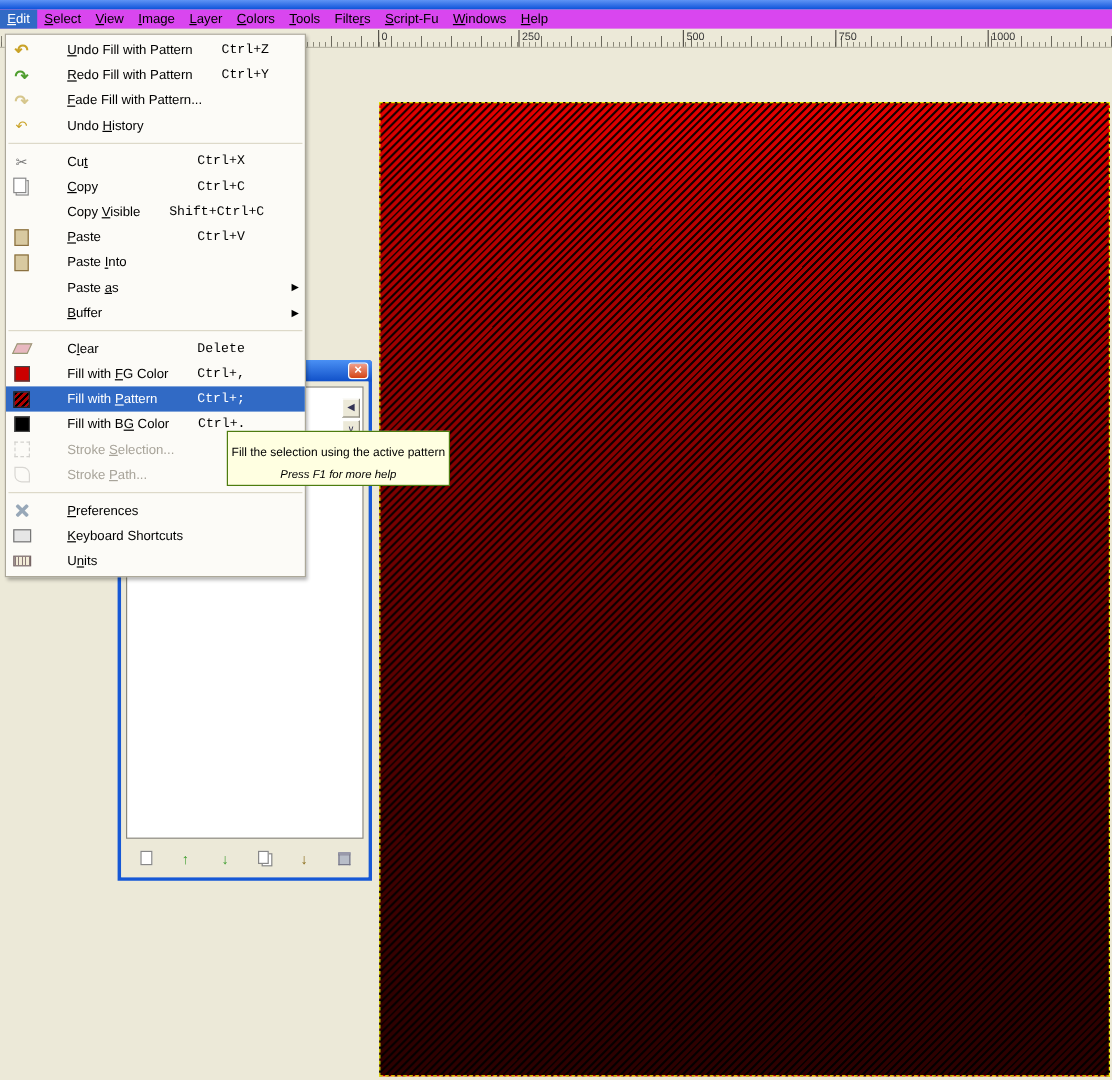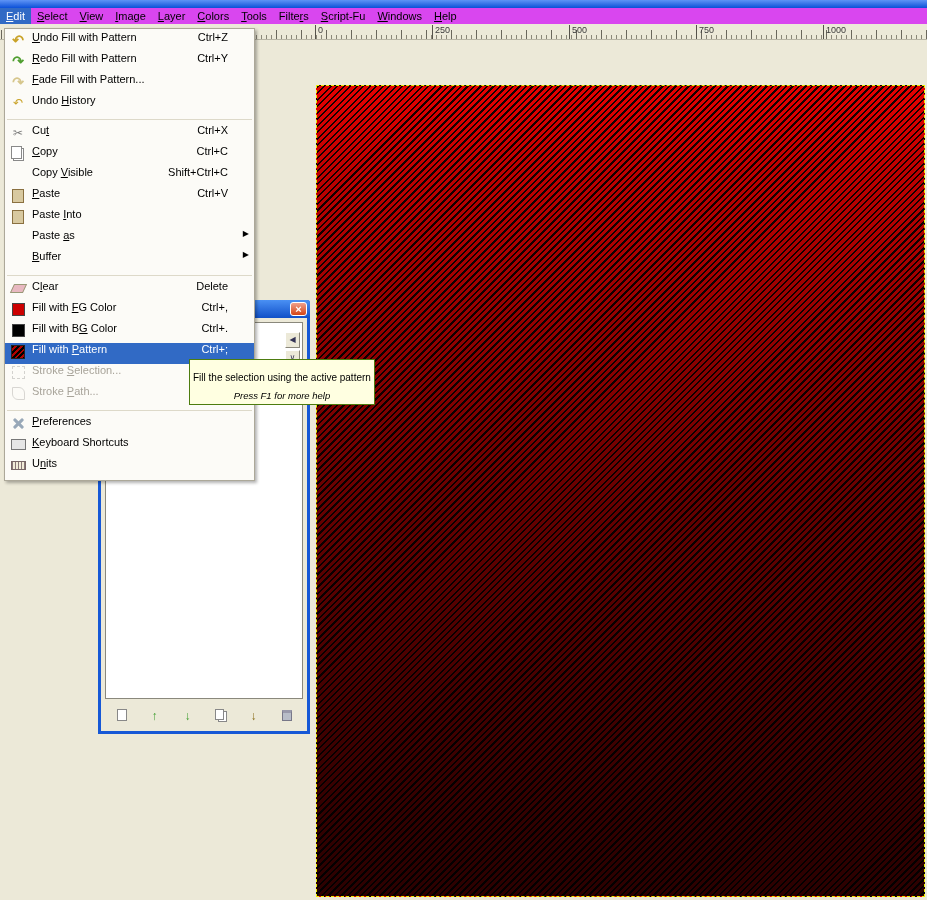--- a/index.html
+++ b/index.html
@@ -39,24 +39,24 @@
     border:1px dashed #eded00;
     background:
       repeating-linear-gradient(135deg, rgba(0,0,0,0.9) 0 1.7px, rgba(0,0,0,0) 1.7px 4.6px),
       linear-gradient(180deg,#e60000 0%,#c00000 10%,#930000 30%,#660000 52%,#470000 74%,#310000 92%,#2c0000 100%);
     z-index:2;}
 
   
   .menu-panel{position:absolute;left:4px;top:28px;width:251px;background:#fcfbf7;
     border:1px solid #aca899;box-shadow:2px 2px 3px rgba(0,0,0,.3);
     padding:2px 0;z-index:30;}
-  .mi{height:21px;display:flex;padding:0 2px;}
+  .mi{height:21px;display:flex;align-items:center;padding:0 2px;gap:24px;}
   .mi .ic{flex:0 0 22px;height:17px;display:flex;align-items:center;justify-content:center;margin-right:3px;}
   .mi .lbl{white-space:nowrap;}
-  .mi .sc{margin-left:auto;padding-right:12px;white-space:nowrap;}
+  .mi .sc{margin-left:auto;padding-right:12px;white-space:nowrap;font-family:Liberation Mono, monospace;}
   .mi .sub{flex:0 0 12px;font-size:8px;color:#000;text-align:right;padding-right:3px;}
   .mi.hl{background:#316ac5;color:#fff;}
   .mi.hl .sub{color:#fff;}
   .mi.dis{color:#a8a49a;}
   .mi.dis .ic{opacity:.55;filter:grayscale(60%);}
   .sep{height:9px;display:flex;align-items:center;padding:0 2px;}
   .sep::before{content:"";flex:1;height:1px;background:#ddd9c9;}
 
   
   .g-undo::before{content:"↶";color:#c9a227;font-weight:700;font-size:14px;line-height:1;}
@@ -256,32 +256,32 @@
     <span class="lbl">C<u>l</u>ear</span>
     <span class="sc">Delete</span>
     <span class="sub"></span>
   </div>
   <div class="mi">
     <span class="ic g-fg"></span>
     <span class="lbl">Fill with <u>F</u>G Color</span>
     <span class="sc">Ctrl+,</span>
     <span class="sub"></span>
   </div>
-  <div class="mi">
-    <span class="ic g-bg"></span>
-    <span class="lbl">Fill with B<u>G</u> Color</span>
-    <span class="sc">Ctrl+.</span>
-    <span class="sub"></span>
-  </div>
   <div class="mi hl">
     <span class="ic g-pattern"></span>
     <span class="lbl">Fill with <u>P</u>attern</span>
     <span class="sc">Ctrl+;</span>
     <span class="sub"></span>
   </div>
+  <div class="mi">
+    <span class="ic g-bg"></span>
+    <span class="lbl">Fill with B<u>G</u> Color</span>
+    <span class="sc">Ctrl+.</span>
+    <span class="sub"></span>
+  </div>
   <div class="mi dis">
     <span class="ic g-stroke-sel"></span>
     <span class="lbl">Stroke <u>S</u>election...</span>
     <span class="sc"></span>
     <span class="sub"></span>
   </div>
   <div class="mi dis">
     <span class="ic g-stroke-path"></span>
     <span class="lbl">Stroke <u>P</u>ath...</span>
     <span class="sc"></span>

